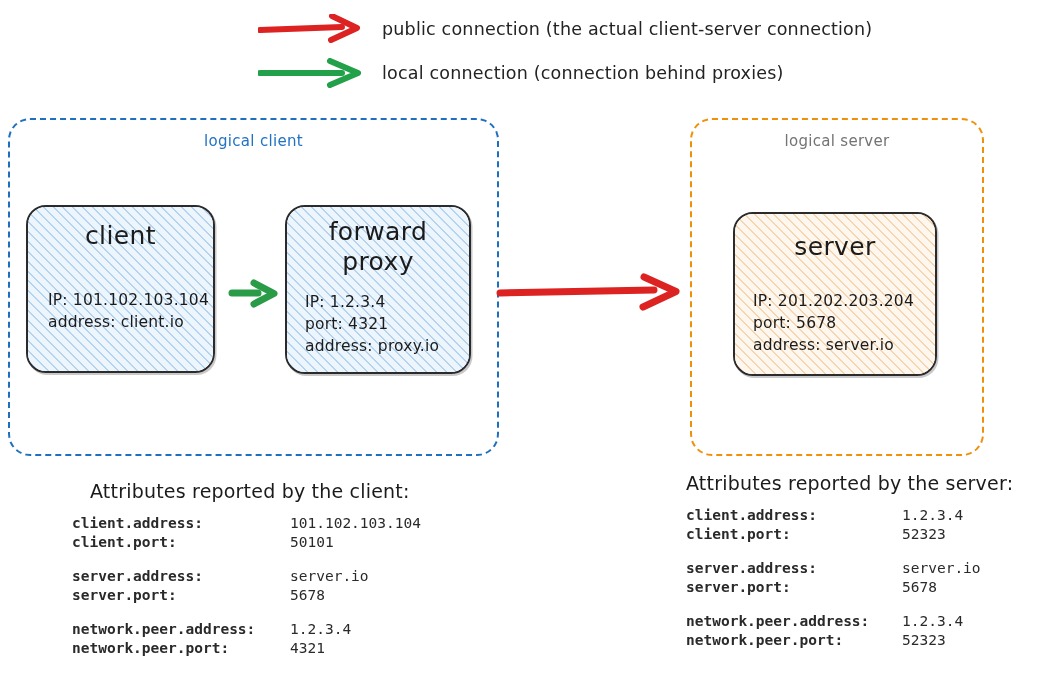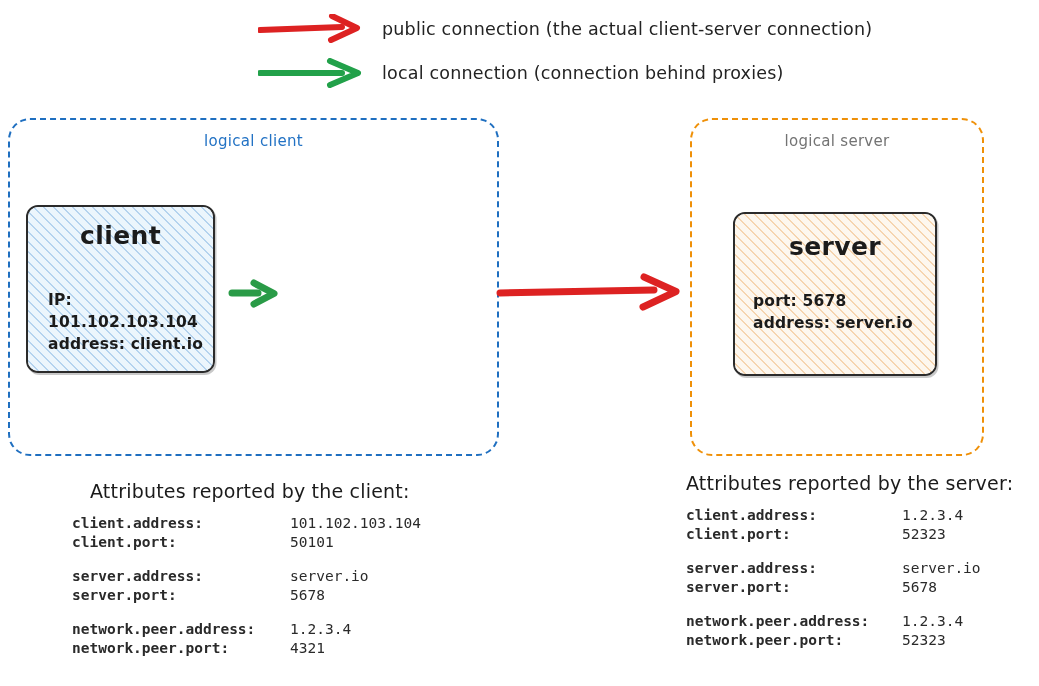--- a/index.html
+++ b/index.html
@@ -33,24 +33,23 @@
   .logical-label{
     position:absolute;top:-11px;left:0;right:0;text-align:center;
     font-size:15px;letter-spacing:.3px;background:#fff;
     padding:0 6px;width:max-content;margin:0 auto;
   }
   #logical-client-box .logical-label{color:#2272c4;top:12px;}
   #logical-server-box .logical-label{color:#737373;top:12px;}
 
   
   .node{
-    position:absolute;border:2.4px solid #2b2b2b;border-radius:12px;
+    position:absolute;border:2.4px solid #2b2b2b;border-radius:20px;
     box-sizing:border-box;overflow:hidden;
     box-shadow:1.5px 2px 0 rgba(40,40,40,.25);
-    font-weight:bold;
   }
   .node .hatch{position:absolute;inset:0;}
   .node-blue .hatch{
     background:
       repeating-linear-gradient(45deg,
         rgba(120,175,225,.55) 0px, rgba(120,175,225,.55) 1.4px,
         rgba(235,245,252,.95) 1.4px, rgba(235,245,252,.95) 7px);
   }
   .node-orange .hatch{
     background:
@@ -136,35 +135,48 @@
         <div>address: client.io</div>
       </div>
     </div>
   </div>
 
   <svg class="flow-arrow" id="arrow-client-to-proxy" viewBox="0 0 56 32">
     <path d="M4 15 L30 15" stroke="#2a9b47" stroke-width="7" stroke-linecap="round" fill="none"></path>
     <path d="M26 5 L46 15.5 L26 26" stroke="#2a9b47" stroke-width="7" stroke-linecap="round" stroke-linejoin="round" fill="none"></path>
   </svg>
 
+  <div class="node node-blue" id="node-forward-proxy">
+    <div class="hatch"></div>
+    <div class="node-inner">
+      <div class="node-title">forward</div>
+      <div class="node-title">proxy</div>
+      <div class="node-attrs">
+        <div>IP: 1.2.3.4</div>
+        <div>port: 4321</div>
+        <div>address: proxy.io</div>
+      </div>
+    </div>
+  </div>
 
   <svg class="flow-arrow" id="arrow-proxy-to-server" viewBox="0 0 186 48">
     <path d="M4 25 L158 22" stroke="#dd2222" stroke-width="7" stroke-linecap="round" fill="none"></path>
     <path d="M148 9 L180 23.5 L147 39" stroke="#dd2222" stroke-width="7" stroke-linecap="round" stroke-linejoin="round" fill="none"></path>
   </svg>
 
   <div class="logical-box" id="logical-server-box">
     <div class="logical-label">logical server</div>
   </div>
 
   <div class="node node-orange" id="node-server">
     <div class="hatch"></div>
     <div class="node-inner">
       <div class="node-title">server</div>
       <div class="node-attrs">
+        <div>IP: 201.202.203.204</div>
         <div>port: 5678</div>
         <div>address: server.io</div>
       </div>
     </div>
   </div>
 
   <div class="attr-block" id="attrs-client">
     <div class="attr-heading">Attributes reported by the client:</div>
     <div class="attr-table">
       <div class="attr-group">

